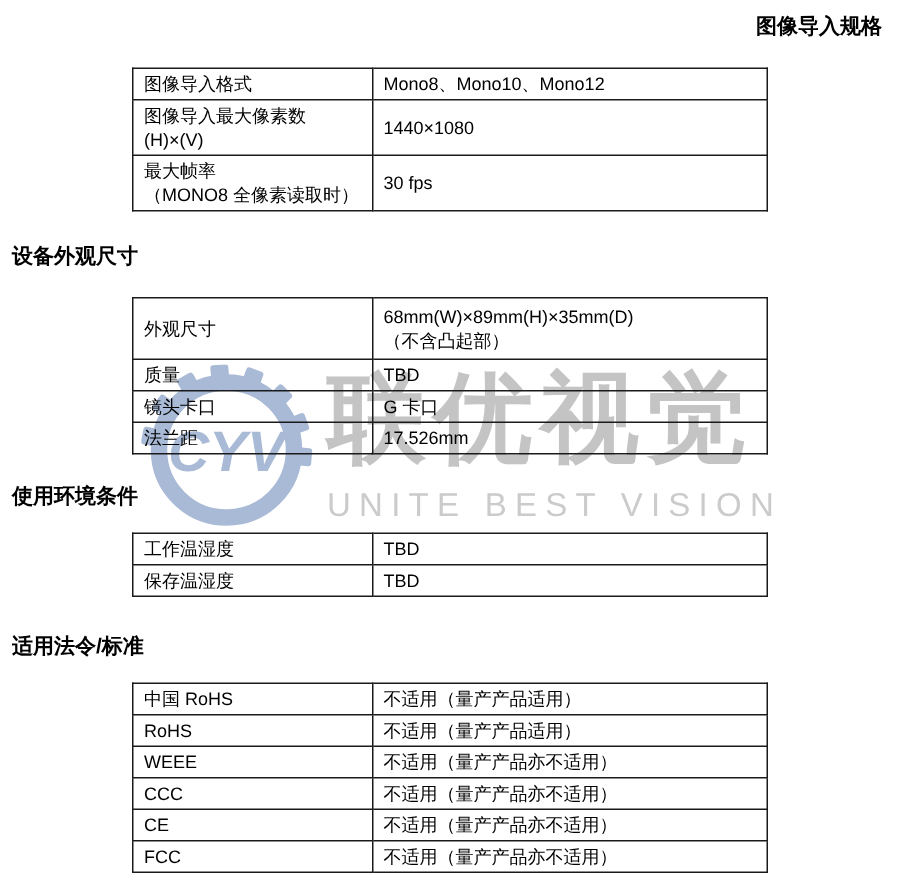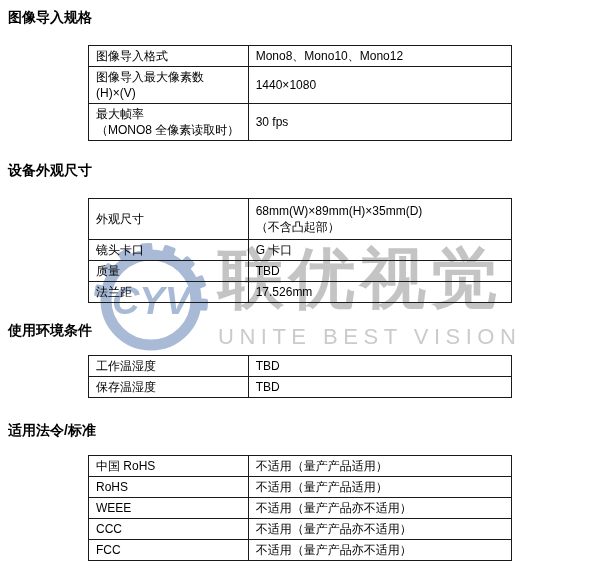--- a/index.html
+++ b/index.html
@@ -42,21 +42,21 @@
   }
 
   
   .content { position: relative; z-index: 1; }
   .section-title {
     font-size: 14px;
     font-weight: bold;
     line-height: 16px;
     white-space: nowrap;
   }
-  #title-1 { margin: 9px 12px 0 8px; }
+  #title-1 { margin: 9px 12px 0 8px; text-align: right; }
   #title-2 { margin: 21px 0 0 8px; }
   #title-3 { margin: 19px 0 0 8px; }
   #title-4 { margin: 24px 0 0 8px; }
 
   table.spec {
     border-collapse: collapse;
     table-layout: fixed;
     width: 424px;
     background: transparent;
   }
@@ -165,74 +165,74 @@
         <td class="c1">
           <div class="line">外观尺寸</div>
         </td>
         <td class="c2">
           <div class="line">68mm(W)×89mm(H)×35mm(D)</div>
           <div class="line">（不含凸起部）</div>
         </td>
       </tr>
       <tr>
         <td class="c1">
+          <div class="line">质量</div>
+        </td>
+        <td class="c2">
+          <div class="line">TBD</div>
+        </td>
+      </tr>
+      <tr>
+        <td class="c1">
           <div class="line">镜头卡口</div>
         </td>
         <td class="c2">
           <div class="line">G 卡口</div>
         </td>
       </tr>
       <tr>
         <td class="c1">
-          <div class="line">质量</div>
+          <div class="line">法兰距</div>
+        </td>
+        <td class="c2">
+          <div class="line">17.526mm</div>
+        </td>
+      </tr>
+    </tbody>
+      </table>
+
+    <div class="section-title" id="title-3">使用环境条件</div>
+
+    <table class="spec" id="table-3">
+      <tbody>
+          <tr>
+        <td class="c1">
+          <div class="line">工作温湿度</div>
         </td>
         <td class="c2">
           <div class="line">TBD</div>
         </td>
       </tr>
       <tr>
         <td class="c1">
-          <div class="line">法兰距</div>
-        </td>
-        <td class="c2">
-          <div class="line">17.526mm</div>
-        </td>
-      </tr>
-    </tbody>
-      </table>
-
-    <div class="section-title" id="title-3">使用环境条件</div>
-
-    <table class="spec" id="table-3">
+          <div class="line">保存温湿度</div>
+        </td>
+        <td class="c2">
+          <div class="line">TBD</div>
+        </td>
+      </tr>
+    </tbody>
+      </table>
+
+    <div class="section-title" id="title-4">适用法令/标准</div>
+
+    <table class="spec" id="table-4">
       <tbody>
           <tr>
         <td class="c1">
-          <div class="line">工作温湿度</div>
-        </td>
-        <td class="c2">
-          <div class="line">TBD</div>
-        </td>
-      </tr>
-      <tr>
-        <td class="c1">
-          <div class="line">保存温湿度</div>
-        </td>
-        <td class="c2">
-          <div class="line">TBD</div>
-        </td>
-      </tr>
-    </tbody>
-      </table>
-
-    <div class="section-title" id="title-4">适用法令/标准</div>
-
-    <table class="spec" id="table-4">
-      <tbody>
-          <tr>
-        <td class="c1">
           <div class="line">中国 RoHS</div>
         </td>
         <td class="c2">
           <div class="line">不适用（量产产品适用）</div>
         </td>
       </tr>
       <tr>
         <td class="c1">
           <div class="line">RoHS</div>
         </td>
@@ -244,20 +244,28 @@
         <td class="c1">
           <div class="line">WEEE</div>
         </td>
         <td class="c2">
           <div class="line">不适用（量产产品亦不适用）</div>
         </td>
       </tr>
       <tr>
         <td class="c1">
           <div class="line">CCC</div>
+        </td>
+        <td class="c2">
+          <div class="line">不适用（量产产品亦不适用）</div>
+        </td>
+      </tr>
+      <tr>
+        <td class="c1">
+          <div class="line">CE</div>
         </td>
         <td class="c2">
           <div class="line">不适用（量产产品亦不适用）</div>
         </td>
       </tr>
       <tr>
         <td class="c1">
           <div class="line">FCC</div>
         </td>
         <td class="c2">

